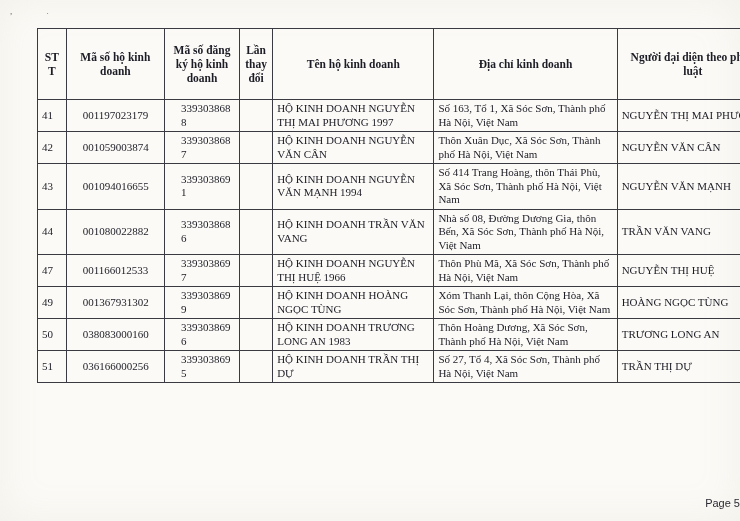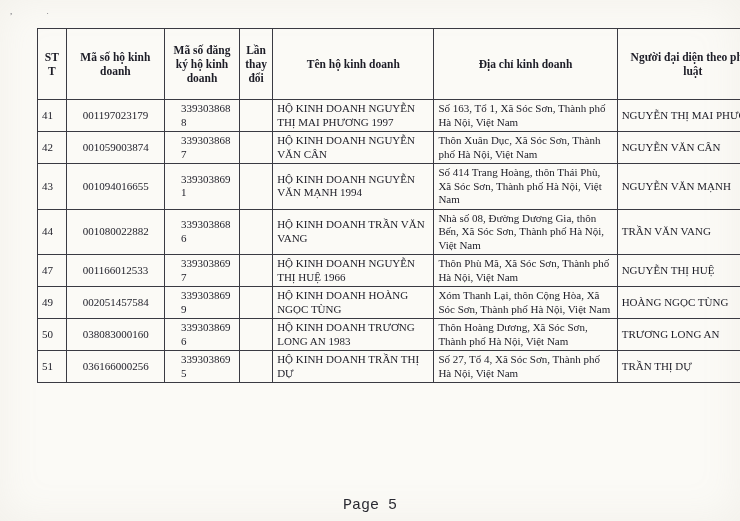--- a/index.html
+++ b/index.html
@@ -57,24 +57,24 @@
   .col-diachi   { width: 166px; }
   .col-nguoi    { width: 137px; }
   td.c-stt  { text-align: left; }
   td.c-maso, td.c-dangky { text-align: left; padding-left: 16px; }
   td.c-ten, td.c-diachi, td.c-nguoi { text-align: left; }
   .page-footer {
     position: absolute;
     left: 0;
     right: 0;
     top: 497px;
-    text-align: center;
-    font-size: 15px;
+    text-align: right;
+    font-size: 11px;
     color: #2b2b33;
-    font-family: Liberation Mono, monospace;
+    font-family: Liberation Sans, sans-serif;
   }
 </style>
 </head>
 <body>
 
 <div class="page">
 
   <div class="stray-marks">, .</div>
 
   <table class="doc-table">
@@ -139,21 +139,21 @@
         <td class="c-stt">47</td>
         <td class="c-maso">001166012533</td>
         <td class="c-dangky">3393038697</td>
         <td class="c-lan"></td>
         <td class="c-ten">HỘ KINH DOANH NGUYỄN THỊ HUỆ 1966</td>
         <td class="c-diachi">Thôn Phù Mã, Xã Sóc Sơn, Thành phố Hà Nội, Việt Nam</td>
         <td class="c-nguoi">NGUYỄN THỊ HUỆ</td>
       </tr>
       <tr>
         <td class="c-stt">49</td>
-        <td class="c-maso">002051457584</td>
+        <td class="c-maso">001367931302</td>
         <td class="c-dangky">3393038699</td>
         <td class="c-lan"></td>
         <td class="c-ten">HỘ KINH DOANH HOÀNG NGỌC TÙNG</td>
         <td class="c-diachi">Xóm Thanh Lại, thôn Cộng Hòa, Xã Sóc Sơn, Thành phố Hà Nội, Việt Nam</td>
         <td class="c-nguoi">HOÀNG NGỌC TÙNG</td>
       </tr>
       <tr>
         <td class="c-stt">50</td>
         <td class="c-maso">038083000160</td>
         <td class="c-dangky">3393038696</td>

